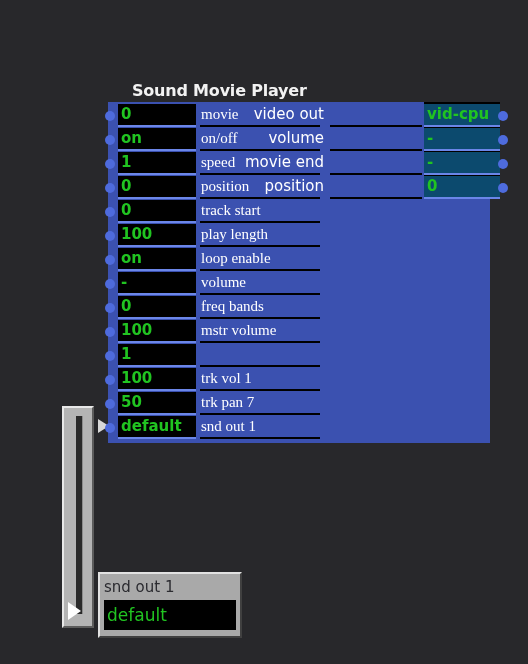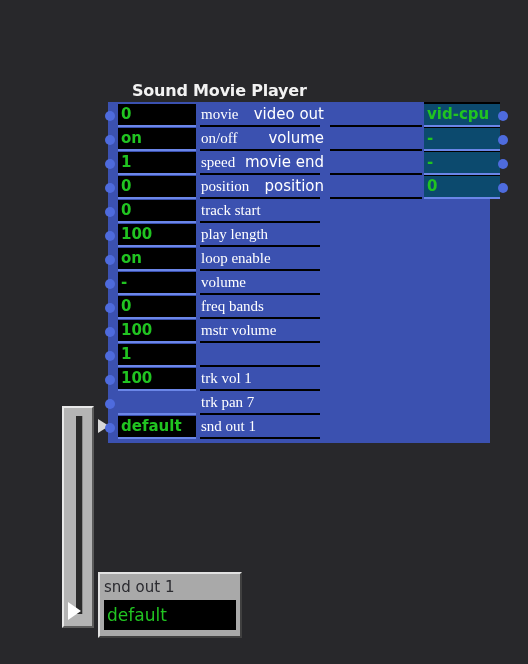--- a/index.html
+++ b/index.html
@@ -385,20 +385,23 @@
           <div class="in-dot"></div>
           <div class="in-box">
             <span class="val">100</span>
           </div>
           <div class="in-rule"></div>
           <div class="in-label">trk vol 1</div>
           <div class="in-underline"></div>
         </div>
         <div class="row" style="top: 290px;">
           <div class="in-dot"></div>
+          <div class="in-box">
+            <span class="val">50</span>
+          </div>
           <div class="in-rule"></div>
           <div class="in-label">trk pan 7</div>
           <div class="in-underline"></div>
         </div>
         <div class="row" style="top: 314px;">
           <div class="sel-arrow"></div>
           <div class="in-dot"></div>
           <div class="in-box">
             <span class="val">default</span>
           </div>

